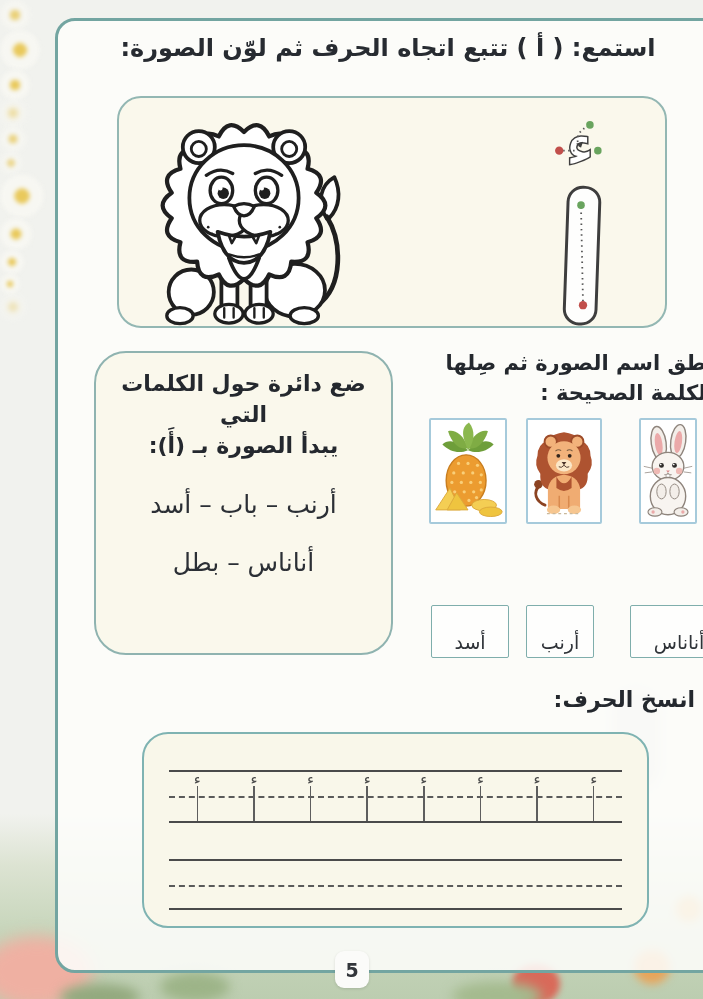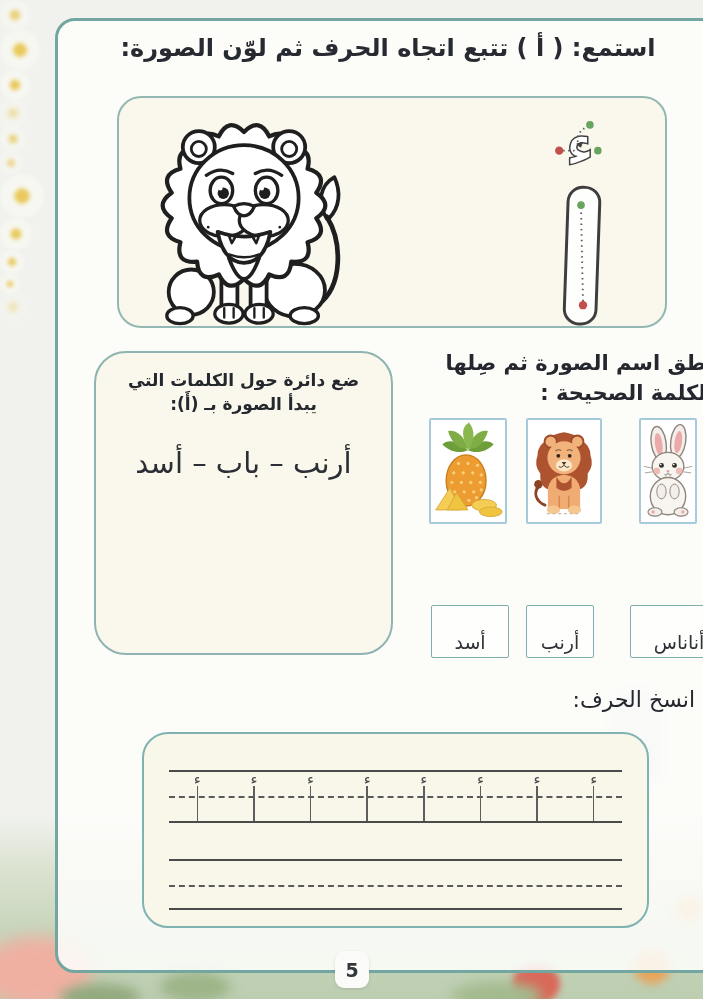--- a/index.html
+++ b/index.html
@@ -49,24 +49,24 @@
   .lion-coloring { position:absolute; left:12px; top:2px; width:226px; height:226px; }
   .letter-trace { position:absolute; left:427px; top:14px; width:72px; height:214px; }
 
   
   .words-box {
     position:absolute; left:36px; top:330px; width:299px; height:304px;
     background:#FAF8EC; border:2px solid #8FB3B0; border-radius:32px;
     text-align:center;
   }
   .words-box .heading {
-    margin-top:16px; font-size:17px; font-weight:700; line-height:1.4; color:#24282E;
+    margin-top:16px; font-size:22px; font-weight:700; line-height:1.4; color:#24282E;
   }
   .words-box .word-row {
-    font-size:29px; font-weight:400; color:#2B2F35; margin-top:29px;
+    font-size:25px; font-weight:400; color:#2B2F35; margin-top:29px;
   }
 
   
   .match-heading {
     position:absolute; left:360px; top:327px; width:304px;
     text-align:right; font-size:21px; font-weight:700; line-height:1.45; color:#24282E;
   }
   .img-card {
     position:absolute; top:397px; height:106px;
     background:#FFFFFF; border:2px solid #A6CADB; border-radius:2px;
@@ -82,21 +82,21 @@
     display:flex; align-items:center; justify-content:center;
     font-size:19px; color:#2F3338; padding-top:20px;
   }
   .wb-asad    { left:373px; width:78px; }
   .wb-arnab   { left:468px; width:68px; }
   .wb-ananas  { left:572px; width:98px; }
 
   
   .copy-heading {
     position:absolute; top:666px; right:23px;
-    font-size:22px; font-weight:400; color:#24282E;
+    font-size:22px; font-weight:700; color:#24282E;
   }
   .copy-box {
     position:absolute; left:84px; top:711px; width:507px; height:196px;
     background:#F9F7EA; border:2.5px solid #7FB3B2; border-radius:26px;
   }
   .line-set {
     position:absolute; left:25px; right:25px;
     border-top:2.5px solid #4B4B4B; border-bottom:2.5px solid #4B4B4B;
   }
   .line-set::after {
@@ -222,20 +222,21 @@
       <circle cx="37" cy="195" r="4.2" fill="#C14F4B"></circle>
     </svg>
   </div>
 
   <div class="words-box rtl">
     <div class="heading">
       <div>ضع دائرة حول الكلمات التي</div>
       <div>يبدأ الصورة بـ (أَ):</div>
     </div>
     <div class="word-row">أرنب – باب – أسد</div>
+    <div class="word-row">أناناس – بطل</div>
   </div>
 
   <div class="match-heading rtl">
     <div>انطق اسم الصورة ثم صِلها</div>
     <div>بالكلمة الصحيحة :</div>
   </div>
 
   <div class="img-card card-pineapple">
     <svg viewBox="0 0 78 104">
       <path d="M39,30 C28,20 18,18 12,24 C20,32 30,34 39,30 Z" fill="#6E9E3A"></path>

